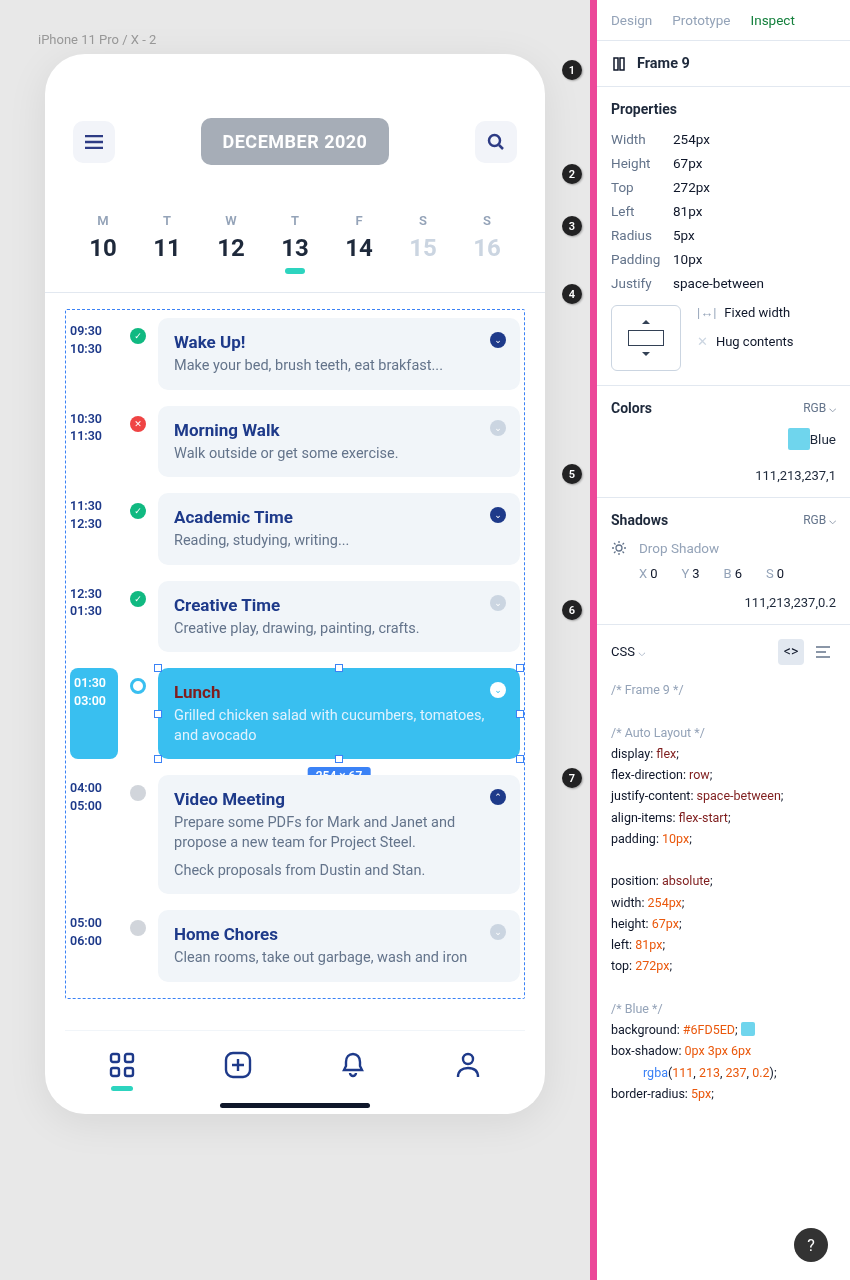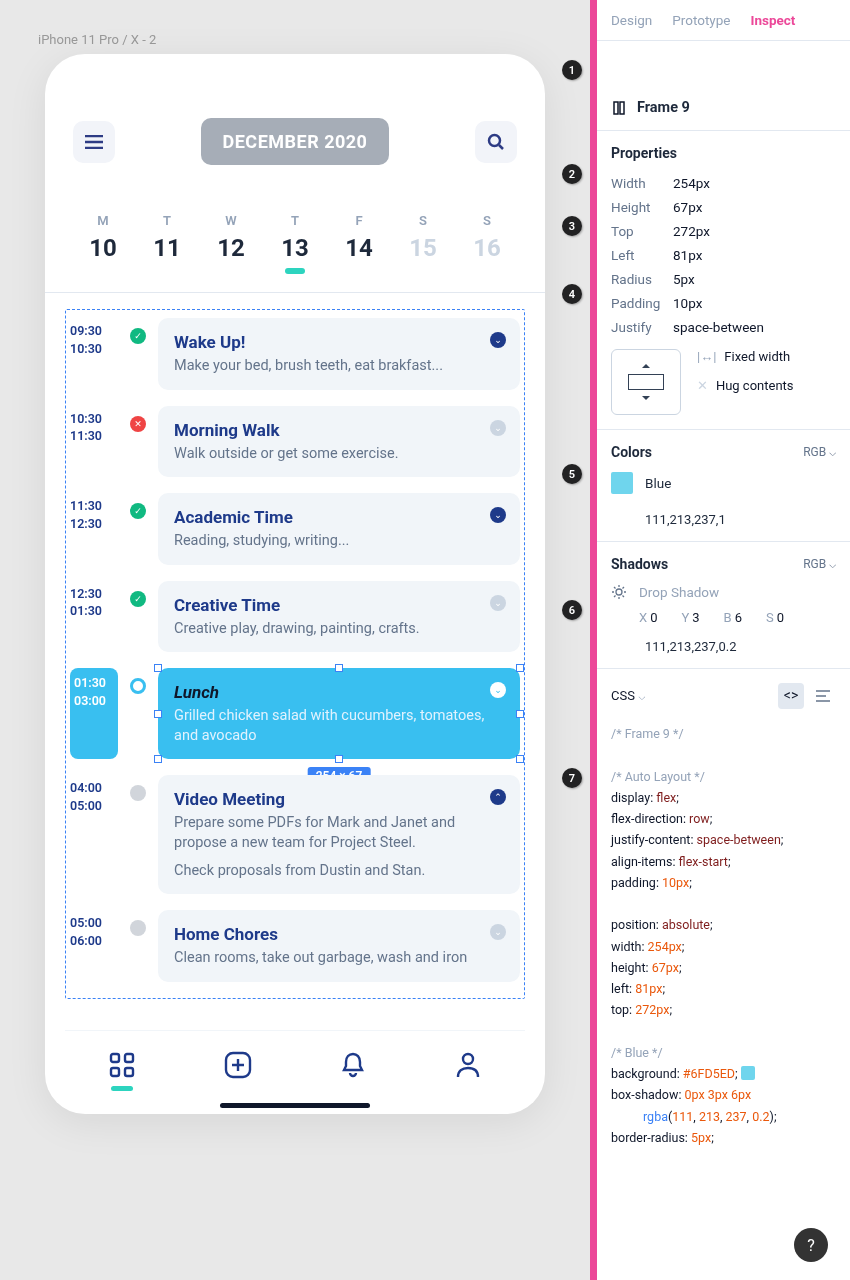--- a/index.html
+++ b/index.html
@@ -27,54 +27,54 @@
   .time.tsel { background:#39bff0; border-radius:8px; padding:6px 4px; }
   .time.tsel div { color:#fff; }
   .dot { width:16px; height:16px; border-radius:50%; margin-top:10px; border:none; display:flex; align-items:center; justify-content:center; font-size:9px; flex-shrink:0; }
   .dot.green { background:#10b981; color:#fff; }
   .dot.red { background:#ef4444; color:#fff; }
   .dot.grey { background:#d1d5db; }
   .dot.ring { background:transparent; border:3px solid #39bff0; }
   .card { flex:1; background:#f1f5f9; border-radius:10px; padding:14px 16px; position:relative; }
   .card.sel { background:#39bff0; }
   .card h4 { font-size:17px; font-weight:700; color:#1e3a8a; margin-bottom:4px; }
-  .card.sel h4 { color:#0f172a;font-style:italic; }
+  .card.sel h4 { color:#7f1d1d; }
   .card p { font-size:14.5px; color:#64748b; line-height:1.35; }
   .card.sel p { color:#e0f2fe; }
   .chev { position:absolute; top:14px; right:14px; width:16px; height:16px; border-radius:50%; display:flex; align-items:center; justify-content:center; font-size:9px; color:#fff; }
   .chev.blue { background:#1e3a8a; }
   .chev.grey { background:#cbd5e1; }
   .chev.white { background:#fff; color:#39bff0; }
   .handle { position:absolute; width:8px; height:8px; background:#fff; border:1.5px solid #3b82f6; }
   .sel-wrap { position:relative; }
   .dimlabel { position:absolute; left:50%; transform:translateX(-50%); bottom:-26px; background:#3b82f6; color:#fff; font-size:12px; font-weight:600; padding:2px 8px; border-radius:3px; }
   .navbar { position:absolute; bottom:12px; left:20px; right:20px; height:72px; background:#fff; display:flex; align-items:center; justify-content:space-around; border-top:1px solid #f1f5f9; }
   .navi { color:#1e3a8a; position:relative; }
   .navi .bar { position:absolute; left:50%; transform:translateX(-50%); bottom:-10px; width:22px; height:5px; background:#2dd4bf; border-radius:3px; display:none; }
   .navi.active .bar { display:block; }
   .homeind { position:absolute; bottom:6px; left:50%; transform:translateX(-50%); width:150px; height:5px; background:#0f172a; border-radius:3px; }
   .panel { width:260px; background:#fff; border-left:7px solid #ec4899; display:flex; flex-direction:column; }
   .tabs { display:flex; gap:20px; padding:12px 14px; border-bottom:1px solid #e2e8f0; font-size:13.5px; }
   .tabs span { color:#94a3b8; }
-  .tabs span.active { color:#ec4899; font-weight:700; }
+  .tabs span.active { color:#15803d; font-weight:400; }
   .sect { padding:14px 14px; border-bottom:1px solid #e2e8f0; }
-  .frametitle { display:flex; align-items:center; gap:10px; font-weight:700; font-size:14.5px;margin-top:44px; }
+  .frametitle { display:flex; align-items:center; gap:10px; font-weight:700; font-size:14.5px; }
   .props h5 { font-size:14px; font-weight:700; margin-bottom:14px; }
   .prop { display:flex; font-size:13.5px; margin-bottom:8px; }
   .prop .k { width:62px; color:#64748b; }
   .prop .v { color:#0f172a; }
   .constraints { display:flex; gap:16px; align-items:flex-start; margin-top:14px; }
   .cbox { width:70px; height:66px; border:1px solid #cbd5e1; border-radius:6px; display:flex; flex-direction:column; align-items:center; justify-content:center; gap:4px; }
   .cbox .inner { width:36px; height:16px; border:1px solid #334155; }
   .cleg div { display:flex; align-items:center; gap:8px; font-size:13px; color:#0f172a; margin-bottom:14px; }
   .shead { display:flex; justify-content:space-between; align-items:center; }
   .shead h5 { font-size:14px; font-weight:700; }
   .rgb { font-size:12px; color:#64748b; }
   .swatch { width:22px; height:22px; background:#6fd5ed; border-radius:2px; }
-  .color-row { display:flex; gap:12px; align-items:center; margin-top:12px; font-size:13.5px; }
+  .color-row { display:flex; align-items:center; margin-top:12px; font-size:13.5px;justify-content:flex-end; }
   .color-row.sub { margin-left:34px; font-size:13px;margin-top:18px; }
   .shadow-row { display:flex; align-items:center; gap:12px; font-size:13.5px; color:#94a3b8; margin-top:12px; }
   .shv { display:flex; gap:24px; font-size:13px; margin-top:10px; margin-left:28px; }
   .shv span { color:#94a3b8; }
   .shv b { font-weight:400; color:#0f172a; margin-left:3px; }
   .code-sect { padding:14px 14px; font-family: "SF Mono", ui-monospace, Menlo, Consolas, monospace; font-size:12.5px; line-height:1.7; color:#0f172a; overflow:auto; flex:1; }
   .code-head { display:flex; justify-content:space-between; align-items:center; margin-bottom:14px; }
   .code-head .lang { font-family:-apple-system,sans-serif; font-size:13px; color:#0f172a; }
   .code-ico { display:flex; gap:6px; }
   .code-ico span { width:26px; height:26px; display:flex; align-items:center; justify-content:center; border-radius:4px; font-size:14px; color:#64748b; }

